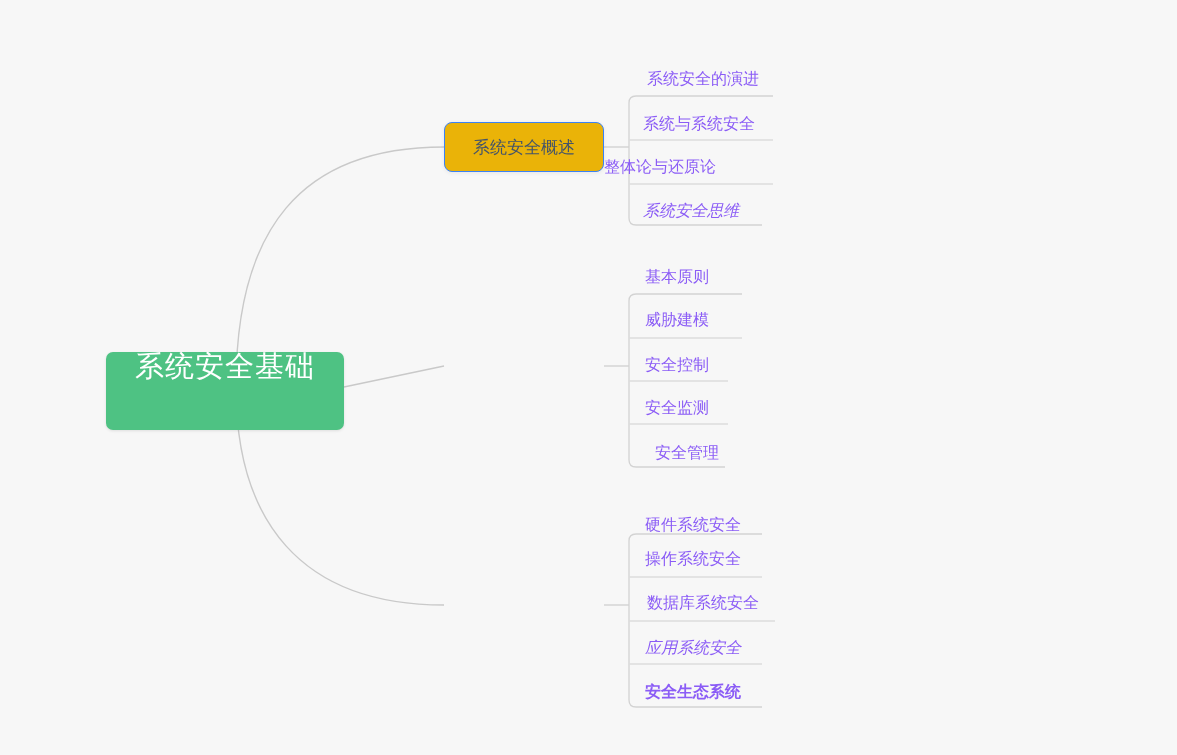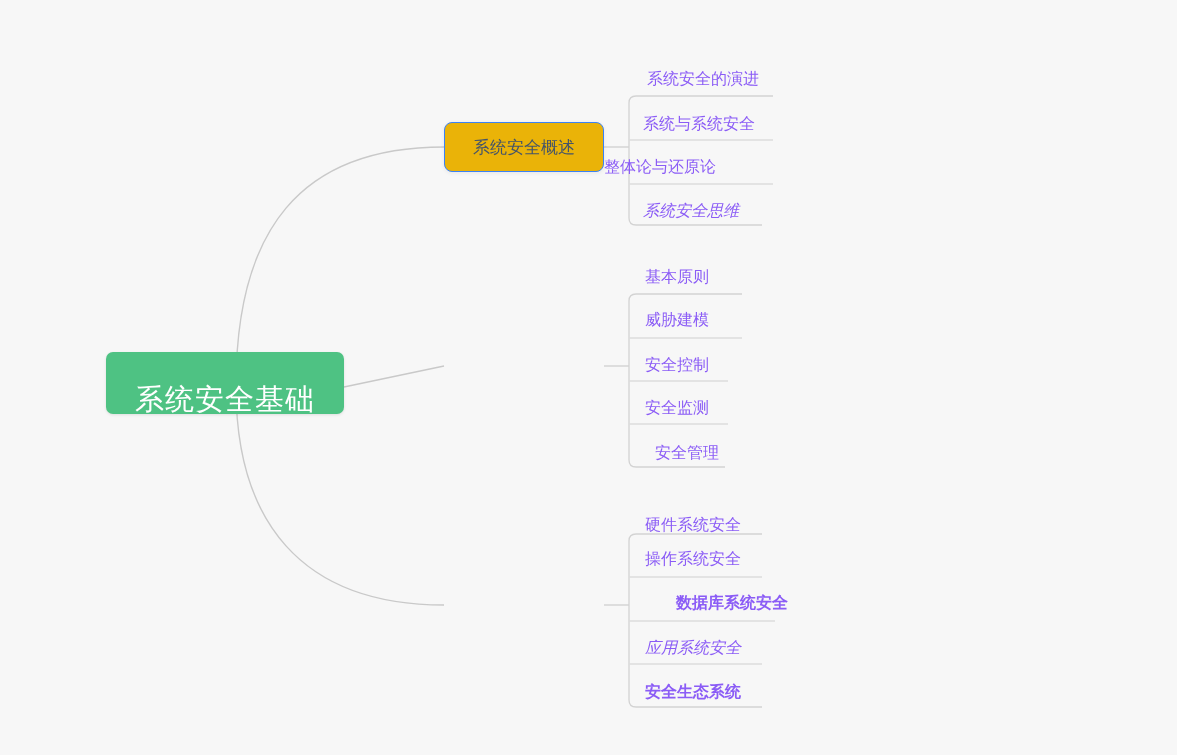--- a/index.html
+++ b/index.html
@@ -52,25 +52,25 @@
     stroke-width: 1.3;
   }
 
   
   .root-node {
     position: absolute;
     z-index: 3;
     left: 106px;
     top: 352px;
     width: 238px;
-    height: 62px;
+    height: 78px;
     background: #4ec283;
     border-radius: 7px;
     display: flex;
-    align-items: flex-end;
+    align-items: flex-start;
     justify-content: center;
     box-shadow: 0 1px 3px rgba(0,0,0,0.10);
     font-family: Liberation Serif, serif;
   }
   .root-node .root-label {
     color: #ffffff;
     font-size: 29px;
     letter-spacing: 1px;
     line-height: 1;
     white-space: nowrap;
@@ -156,17 +156,17 @@
 
   <div class="leaf-label" style="left:645px; top:269px;">基本原则</div>
   <div class="leaf-label" style="left:645px; top:312px;">威胁建模</div>
   <div class="leaf-label" style="left:645px; top:357px;">安全控制</div>
   <div class="leaf-label" style="left:645px; top:400px;">安全监测</div>
   <div class="leaf-label" style="left:615px; top:445px;margin-left:40px;">安全管理</div>
 
 
   <div class="leaf-label" style="left:645px; top:509px;margin-top:8px;">硬件系统安全</div>
   <div class="leaf-label" style="left:645px; top:551px;">操作系统安全</div>
-  <div class="leaf-label" style="left:676px; top:595px;font-weight:bold;">数据库系统安全</div>
+  <div class="leaf-label" style="left:647px; top:595px;">数据库系统安全</div>
   <div class="leaf-label" style="left:645px; top:640px;font-style:italic;">应用系统安全</div>
   <div class="leaf-label" style="left:645px; top:684px;font-weight:bold;">安全生态系统</div>
 
 </div>
 
 </body></html>

